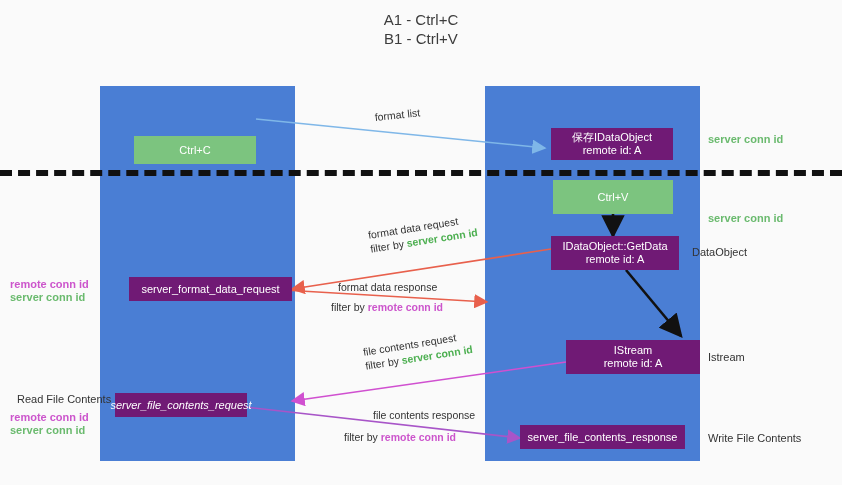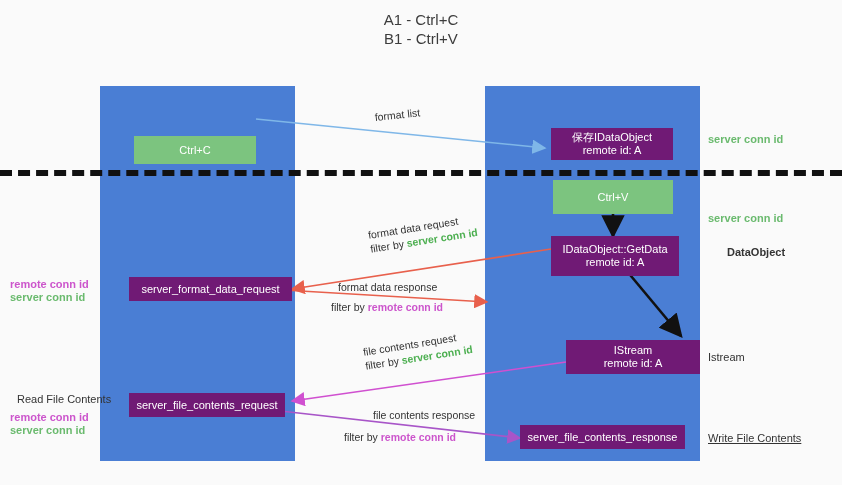--- a/index.html
+++ b/index.html
@@ -132,42 +132,42 @@
 
   <div class="dash-line" style="top:170px;"></div>
 
   <div class="node green" style="left:134px; top:104px; width:122px; height:28px;margin-top:32px;">Ctrl+C</div>
 
   <div class="node orange" style="left:551px; top:128px; width:122px; height:32px;">保存IDataObject
 remote id: A</div>
 
   <div class="node green" style="left:553px; top:180px; width:120px; height:34px;">Ctrl+V</div>
 
-  <div class="node orange" style="left:551px; top:236px; width:128px; height:40px;">IDataObject::GetData
+  <div class="node orange" style="left:551px; top:236px; width:128px; height:34px;">IDataObject::GetData
 remote id: A</div>
 
   <div class="node orange" style="left:566px; top:340px; width:134px; height:34px;">IStream
 remote id: A</div>
 
   <div class="node orange" style="left:129px; top:277px; width:163px; height:24px;">server_format_data_request</div>
 
 
-  <div class="node orange" style="left:129px; top:393px; width:156px; height:24px;">server_file_contents_request</div>
+  <div class="node orange" style="left:115px; top:393px; width:132px; height:24px;font-style:italic;">server_file_contents_request</div>
 
   <div class="node orange" style="left:520px; top:425px; width:165px; height:24px;">server_file_contents_response</div>
 
   <div class="side-label green" style="left:708px; top:132px;">server conn id</div>
 
   <div class="side-label green" style="left:708px; top:211px;">server conn id</div>
 
-  <div class="side-label" style="left:727px; top:245px;font-weight:bold;">DataObject</div>
+  <div class="side-label" style="left:692px; top:245px;">DataObject</div>
 
   <div class="side-label" style="left:708px; top:350px;">Istream</div>
 
-  <div class="side-label" style="left:708px; top:431px;text-decoration:underline;">Write File Contents</div>
+  <div class="side-label" style="left:708px; top:431px;">Write File Contents</div>
 
   <div class="side-label magenta" style="left:10px; top:277px;">remote conn id</div>
   <div class="side-label green" style="left:10px; top:290px;">server conn id</div>
 
   <div class="side-label" style="left:17px; top:392px;">Read File Contents</div>
   <div class="side-label magenta" style="left:10px; top:410px;">remote conn id</div>
   <div class="side-label green" style="left:10px; top:423px;">server conn id</div>
 
   <div class="edge-label" style="left:374px; top:110px; transform: rotate(-6deg);">format list</div>
 

